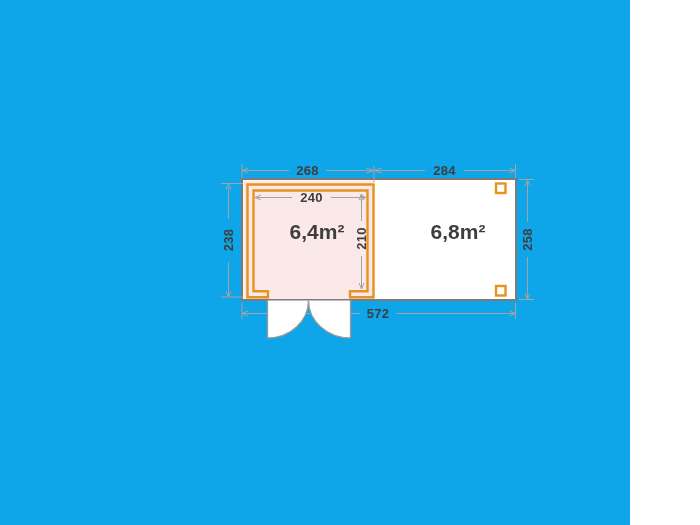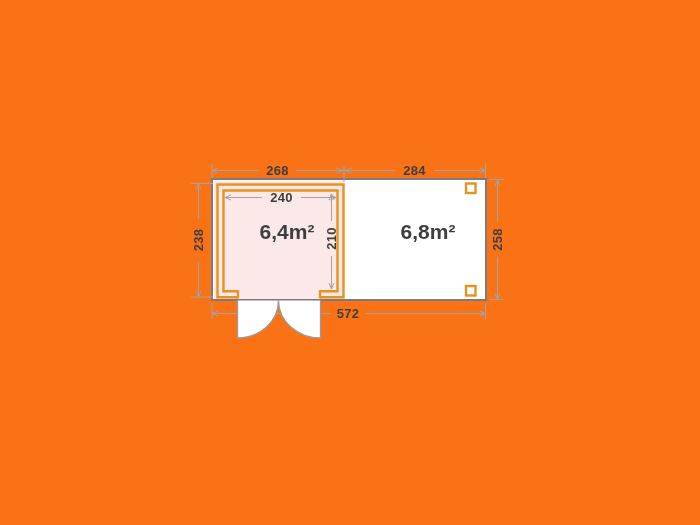--- a/index.html
+++ b/index.html
@@ -1,17 +1,17 @@
 <!DOCTYPE html>
 <html><head>
 <meta charset="utf-8">
 <style>
   html,body{margin:0;padding:0;background:#ffffff;}
-  .stage{position:relative;width:700px;height:525px;background:#f97316;overflow:hidden;
-         font-family:"Liberation Sans", sans-serif;}
+  .stage{position:relative;width:600px;height:525px;background:#0ea5e9;overflow:hidden;
+         font-family:"Liberation Sans", sans-serif;padding-left:30px;}
   svg text{font-family:"Liberation Sans", sans-serif;fill:#3e3e3e;}
   .dim-label{font-size:13px;font-weight:600;letter-spacing:.2px;}
   .area-label{font-size:21px;font-weight:600;}
 </style>
 </head>
 <body>
 
 <div class="stage">
   <svg width="700" height="525" viewBox="0 0 700 525">
 

